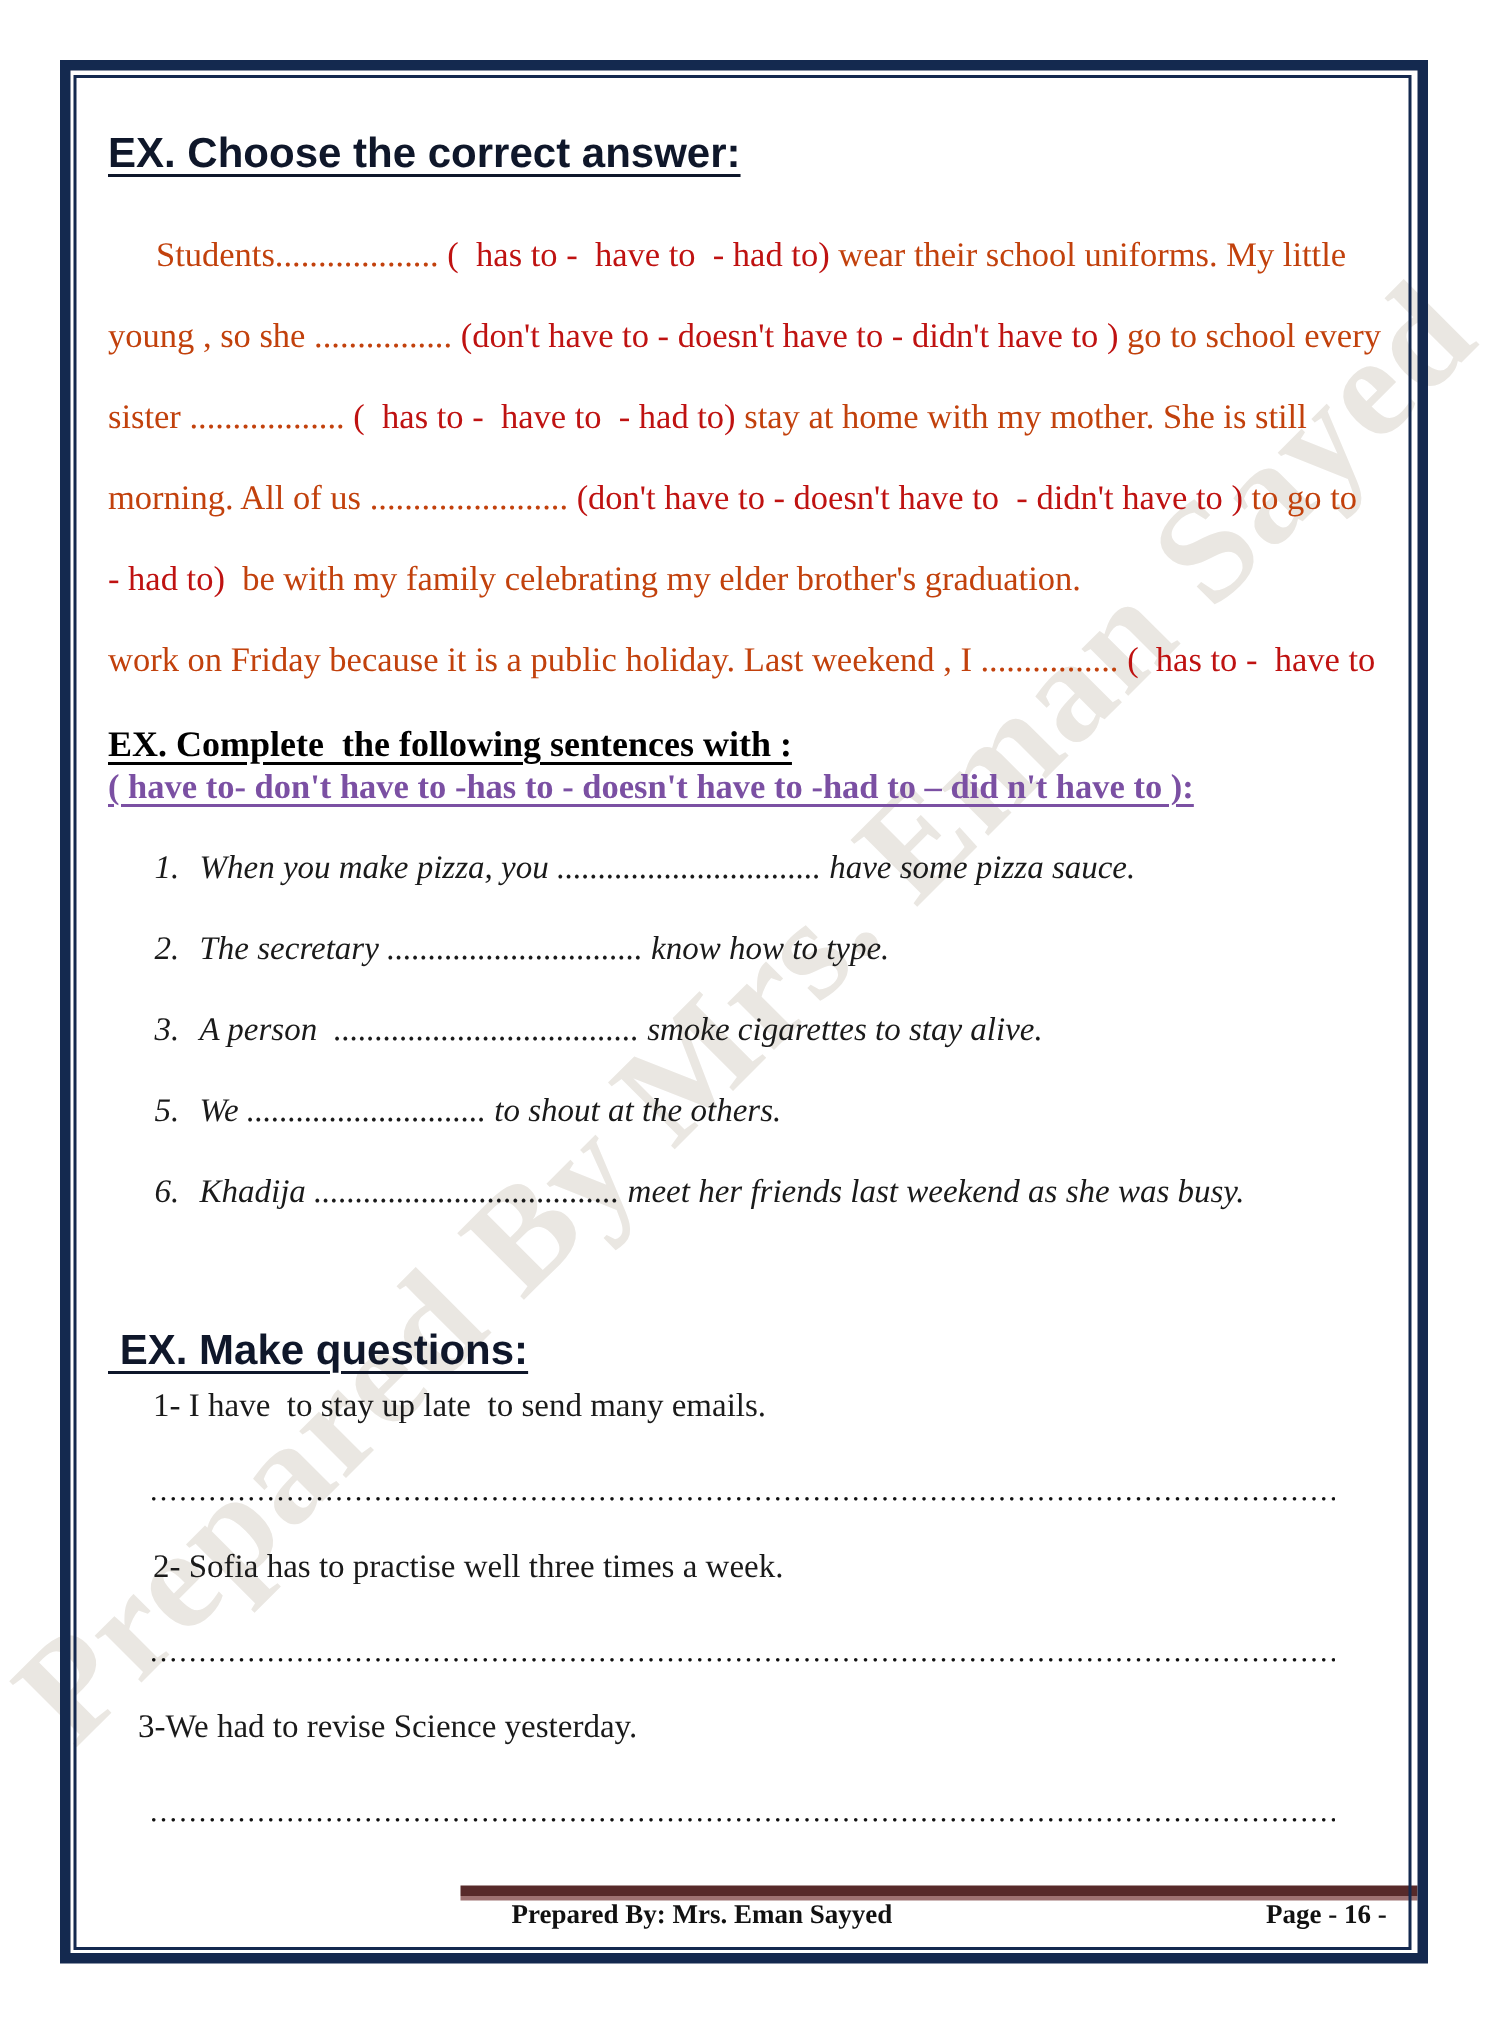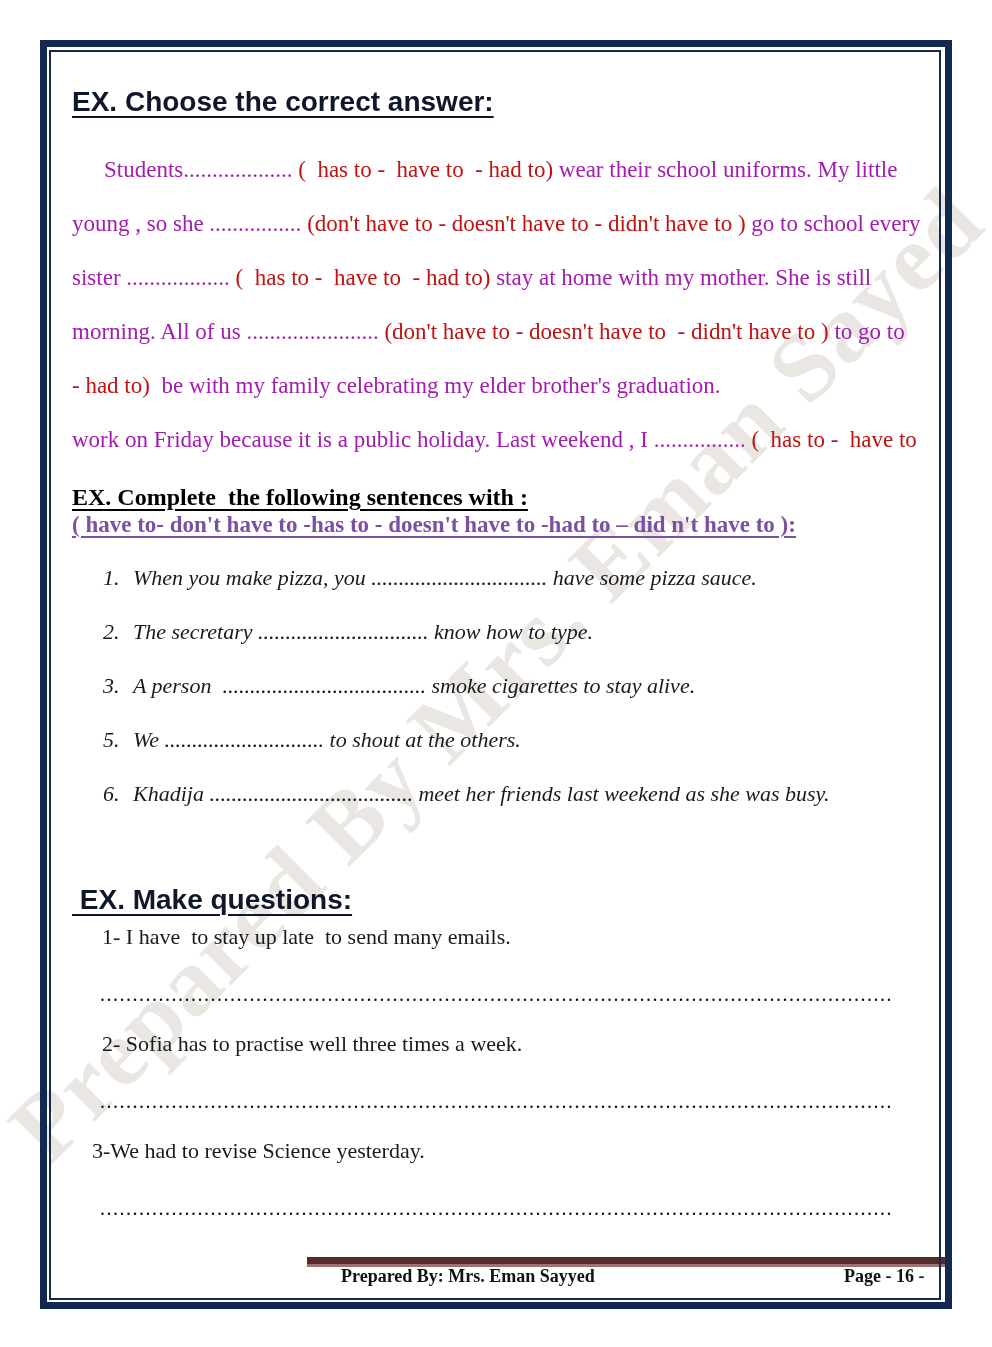--- a/index.html
+++ b/index.html
@@ -22,21 +22,21 @@
   #title3{top:884px;}
   .h2a{position:absolute;left:72px;top:484px;margin:0;font-size:24px;font-weight:bold;color:#000000;
        white-space:pre;text-decoration:underline;text-decoration-thickness:2px;text-underline-offset:4px;z-index:2;}
   .h2b{position:absolute;left:72px;top:512px;margin:0;font-size:23px;font-weight:bold;color:#7b50a3;
        white-space:pre;text-decoration:underline;text-decoration-thickness:2px;text-underline-offset:4px;z-index:2;}
   
   .para{position:absolute;left:72px;top:150px;width:880px;font-size:23px;z-index:2;}
   .para-line{height:54px;line-height:40px;white-space:pre;}
   .para-line.first{padding-left:32px;}
   .red{color:#bf1211;}
-  .blk{color:#a21caf;}
+  .blk{color:#c2410c;}
   
   .s-list{position:absolute;left:103px;top:551px;width:840px;font-size:22px;z-index:2;}
   .s-item{height:54px;line-height:54px;white-space:pre;font-style:italic;}
   .s-num{display:inline-block;width:30px;}
   
   .mq-list{position:absolute;left:72px;top:922px;width:860px;font-size:22px;z-index:2;}
   .mq-prompt{height:57px;line-height:30px;margin-left:30px;white-space:pre;}
   .mq-prompt.tight{margin-left:20px;}
   .mq-dots{height:50px;line-height:30px;margin-left:28px;width:790px;overflow:hidden;
            white-space:nowrap;font-size:20px;letter-spacing:1.5px;color:#111;}

